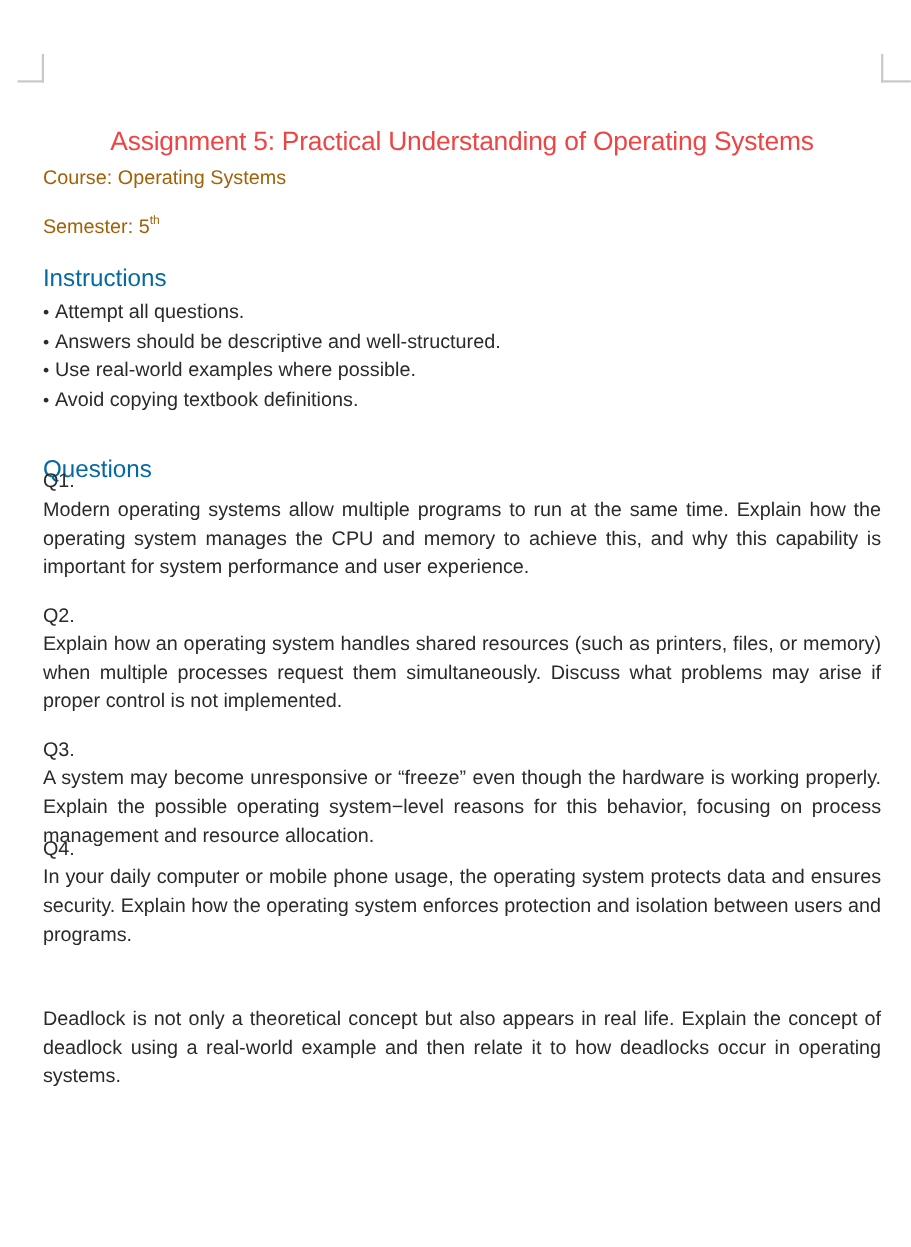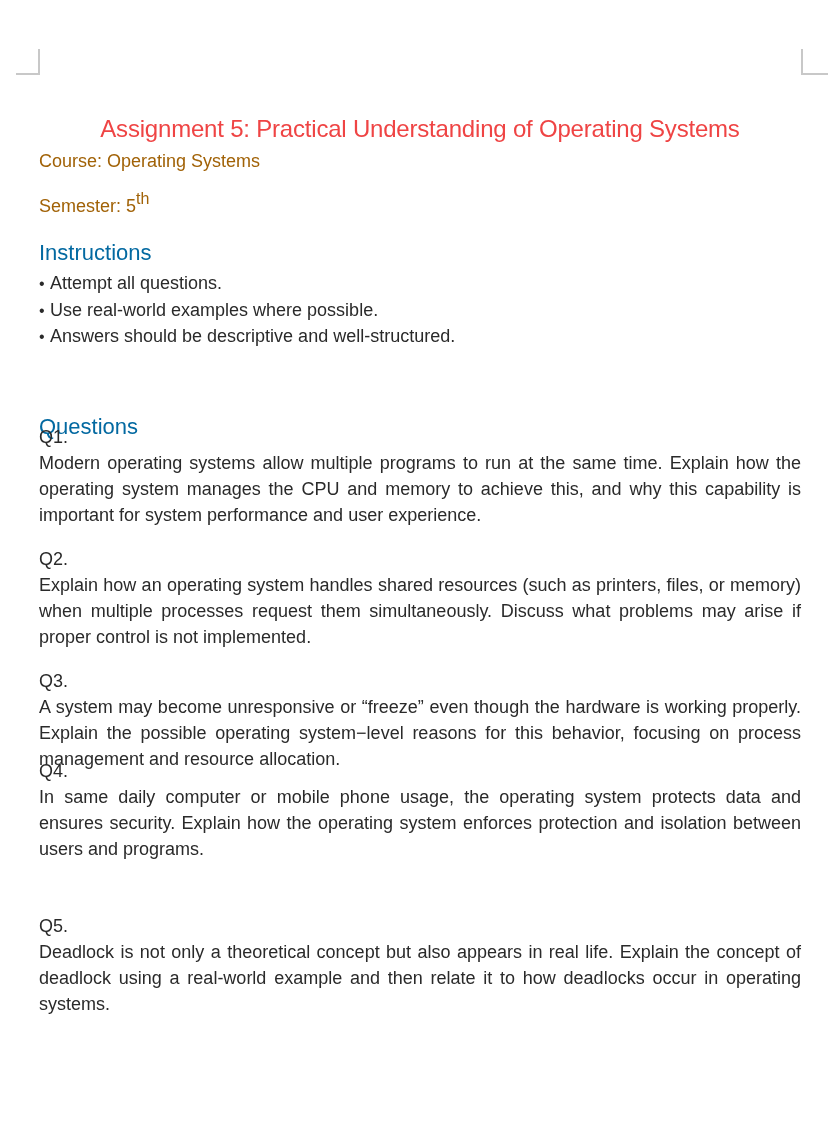--- a/index.html
+++ b/index.html
@@ -54,21 +54,21 @@
   }
   .meta {
     position: absolute;
     left: 0;
     font-size: 18px;
     color: #a16207;
   }
   .course { top: 151px; }
   .semester { top: 196px; }
   .semester sup {
-    font-size: 16px;
+    font-size: 11px;
     vertical-align: 8px;
     line-height: 0;
   }
   .heading {
     position: absolute;
     left: 0;
     font-size: 22px;
     color: #0369a1;
   }
   .instructions-heading { top: 240px; }
@@ -128,22 +128,23 @@
   <div class="title">Assignment 5: Practical Understanding of Operating Systems</div>
 
   <div class="meta course">Course: Operating Systems</div>
 
   <div class="meta semester"><span>Semester: 5</span><sup>th</sup></div>
 
   <div class="heading instructions-heading">Instructions</div>
 
   <ul class="bullets">
     <li><span class="dot">•</span><span>Attempt all questions.</span></li>
+    <li><span class="dot">•</span><span>Answers should be descriptive and well-structured.</span></li>
     <li><span class="dot">•</span><span>Use real-world examples where possible.</span></li>
-    <li><span class="dot">•</span><span>Answers should be descriptive and well-structured.</span></li>
+    <li><span class="dot">•</span><span>Avoid copying textbook definitions.</span></li>
   </ul>
 
   <div class="heading questions-heading">Questions</div>
 
   <div class="question q1">
     <div class="q-label">Q1.</div>
     <div class="q-text">Modern operating systems allow multiple programs to run at the same time. Explain how the operating system manages the CPU and memory to achieve this, and why this capability is important for system performance and user experience.</div>
   </div>
 
   <div class="question q2">
@@ -151,21 +152,20 @@
     <div class="q-text">Explain how an operating system handles shared resources (such as printers, files, or memory) when multiple processes request them simultaneously. Discuss what problems may arise if proper control is not implemented.</div>
   </div>
 
   <div class="question q3">
     <div class="q-label">Q3.</div>
     <div class="q-text">A system may become unresponsive or “freeze” even though the hardware is working properly. Explain the possible operating system−level reasons for this behavior, focusing on process management and resource allocation.</div>
   </div>
 
   <div class="question q4">
     <div class="q-label">Q4.</div>
-    <div class="q-text">In same daily computer or mobile phone usage, the operating system protects data and ensures security. Explain how the operating system enforces protection and isolation between users and programs.</div>
+    <div class="q-text">In your daily computer or mobile phone usage, the operating system protects data and ensures security. Explain how the operating system enforces protection and isolation between users and programs.</div>
   </div>
 
   <div class="question q5">
-    <div class="q-label">Q5.</div>
     <div class="q-text">Deadlock is not only a theoretical concept but also appears in real life. Explain the concept of deadlock using a real-world example and then relate it to how deadlocks occur in operating systems.</div>
   </div>
 
 </div>
 
 </body></html>

